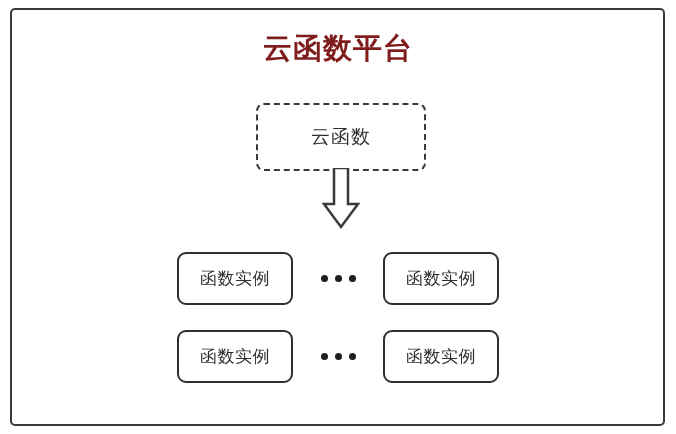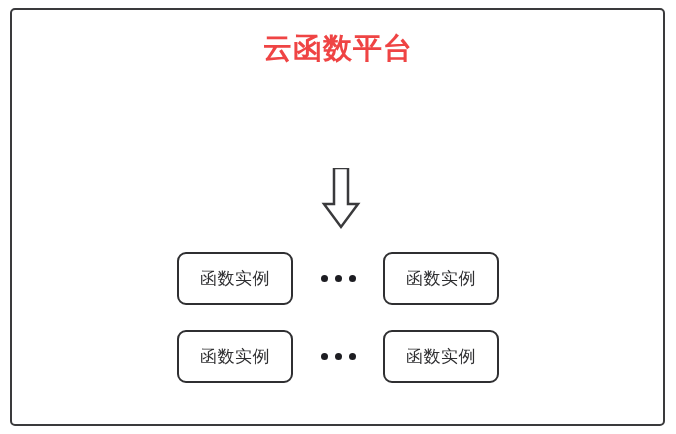--- a/index.html
+++ b/index.html
@@ -33,21 +33,21 @@
 
   
   .platform-title {
     position: absolute;
     left: 0;
     top: 28px;
     width: 676px;
     text-align: center;
     font-size: 29px;
     font-weight: bold;
-    color: #ef4444;
+    color: #7f1d1d;
     letter-spacing: 1px;
     line-height: 40px;
     white-space: nowrap;
   }
 
   
   .cloud-func-box {
     position: absolute;
     left: 256px;
     top: 103px;
@@ -136,20 +136,23 @@
 </style>
 </head>
 <body>
 
 <div id="canvas">
 
   <div class="outer-frame"></div>
 
   <div class="platform-title">云函数平台</div>
 
+  <div class="cloud-func-box">
+    <span class="cloud-func-label">云函数</span>
+  </div>
 
   <div class="flow-arrow">
     <svg width="46" height="62" viewBox="0 0 46 62" xmlns="http://www.w3.org/2000/svg">
       <polygon points="16,0 30,0 30,36 40,36 23,59 6,36 16,36" fill="#ffffff" stroke="#3a3a3c" stroke-width="2.5" stroke-linejoin="miter"></polygon>
     </svg>
   </div>
 
   <div class="instance-row row-1">
     <div class="instance-box">
       <span class="instance-label">函数实例</span>

